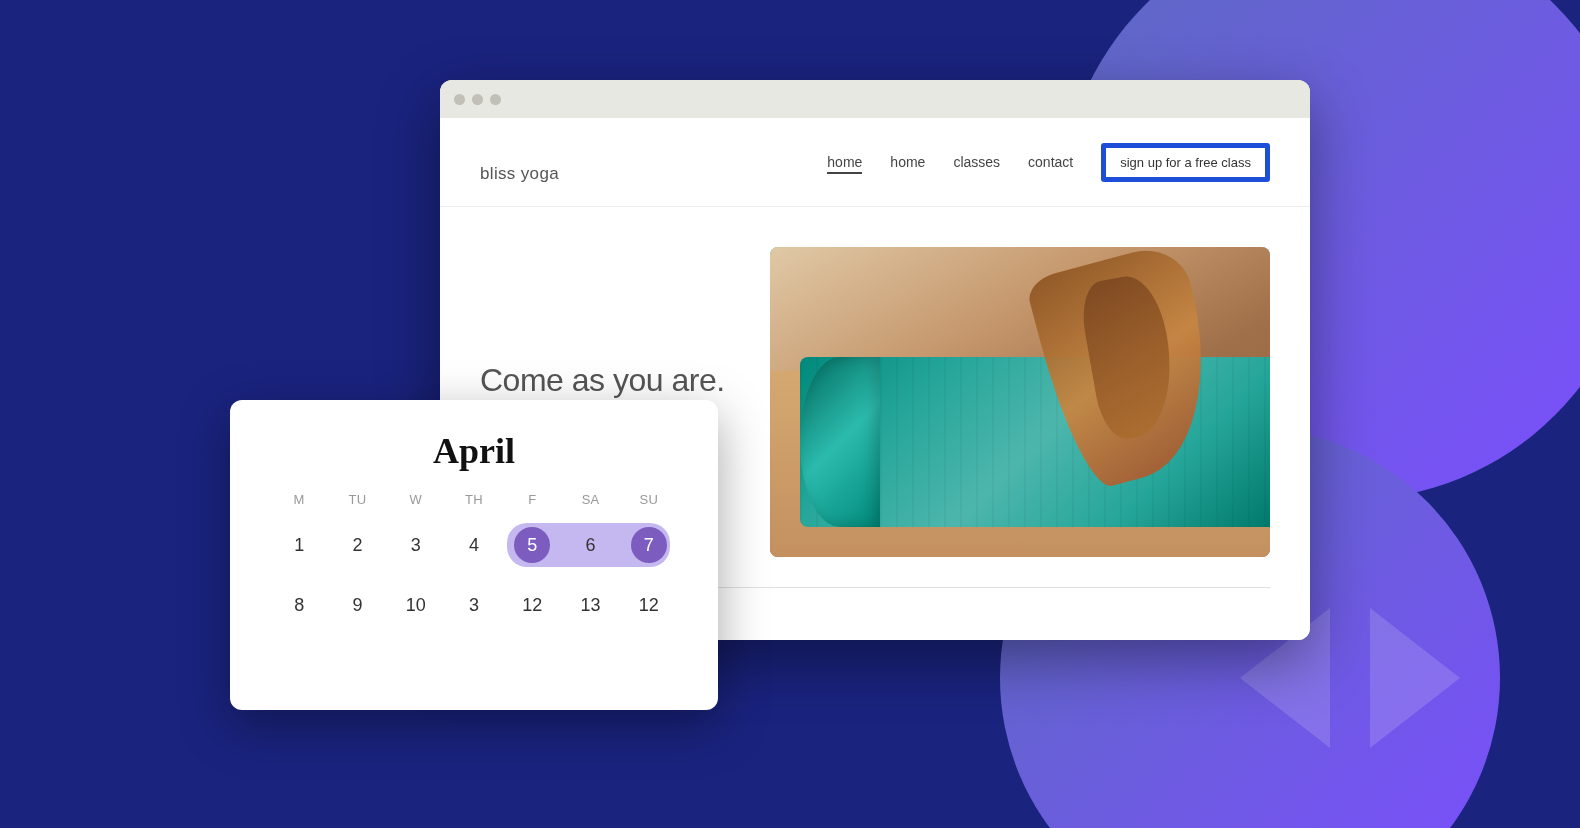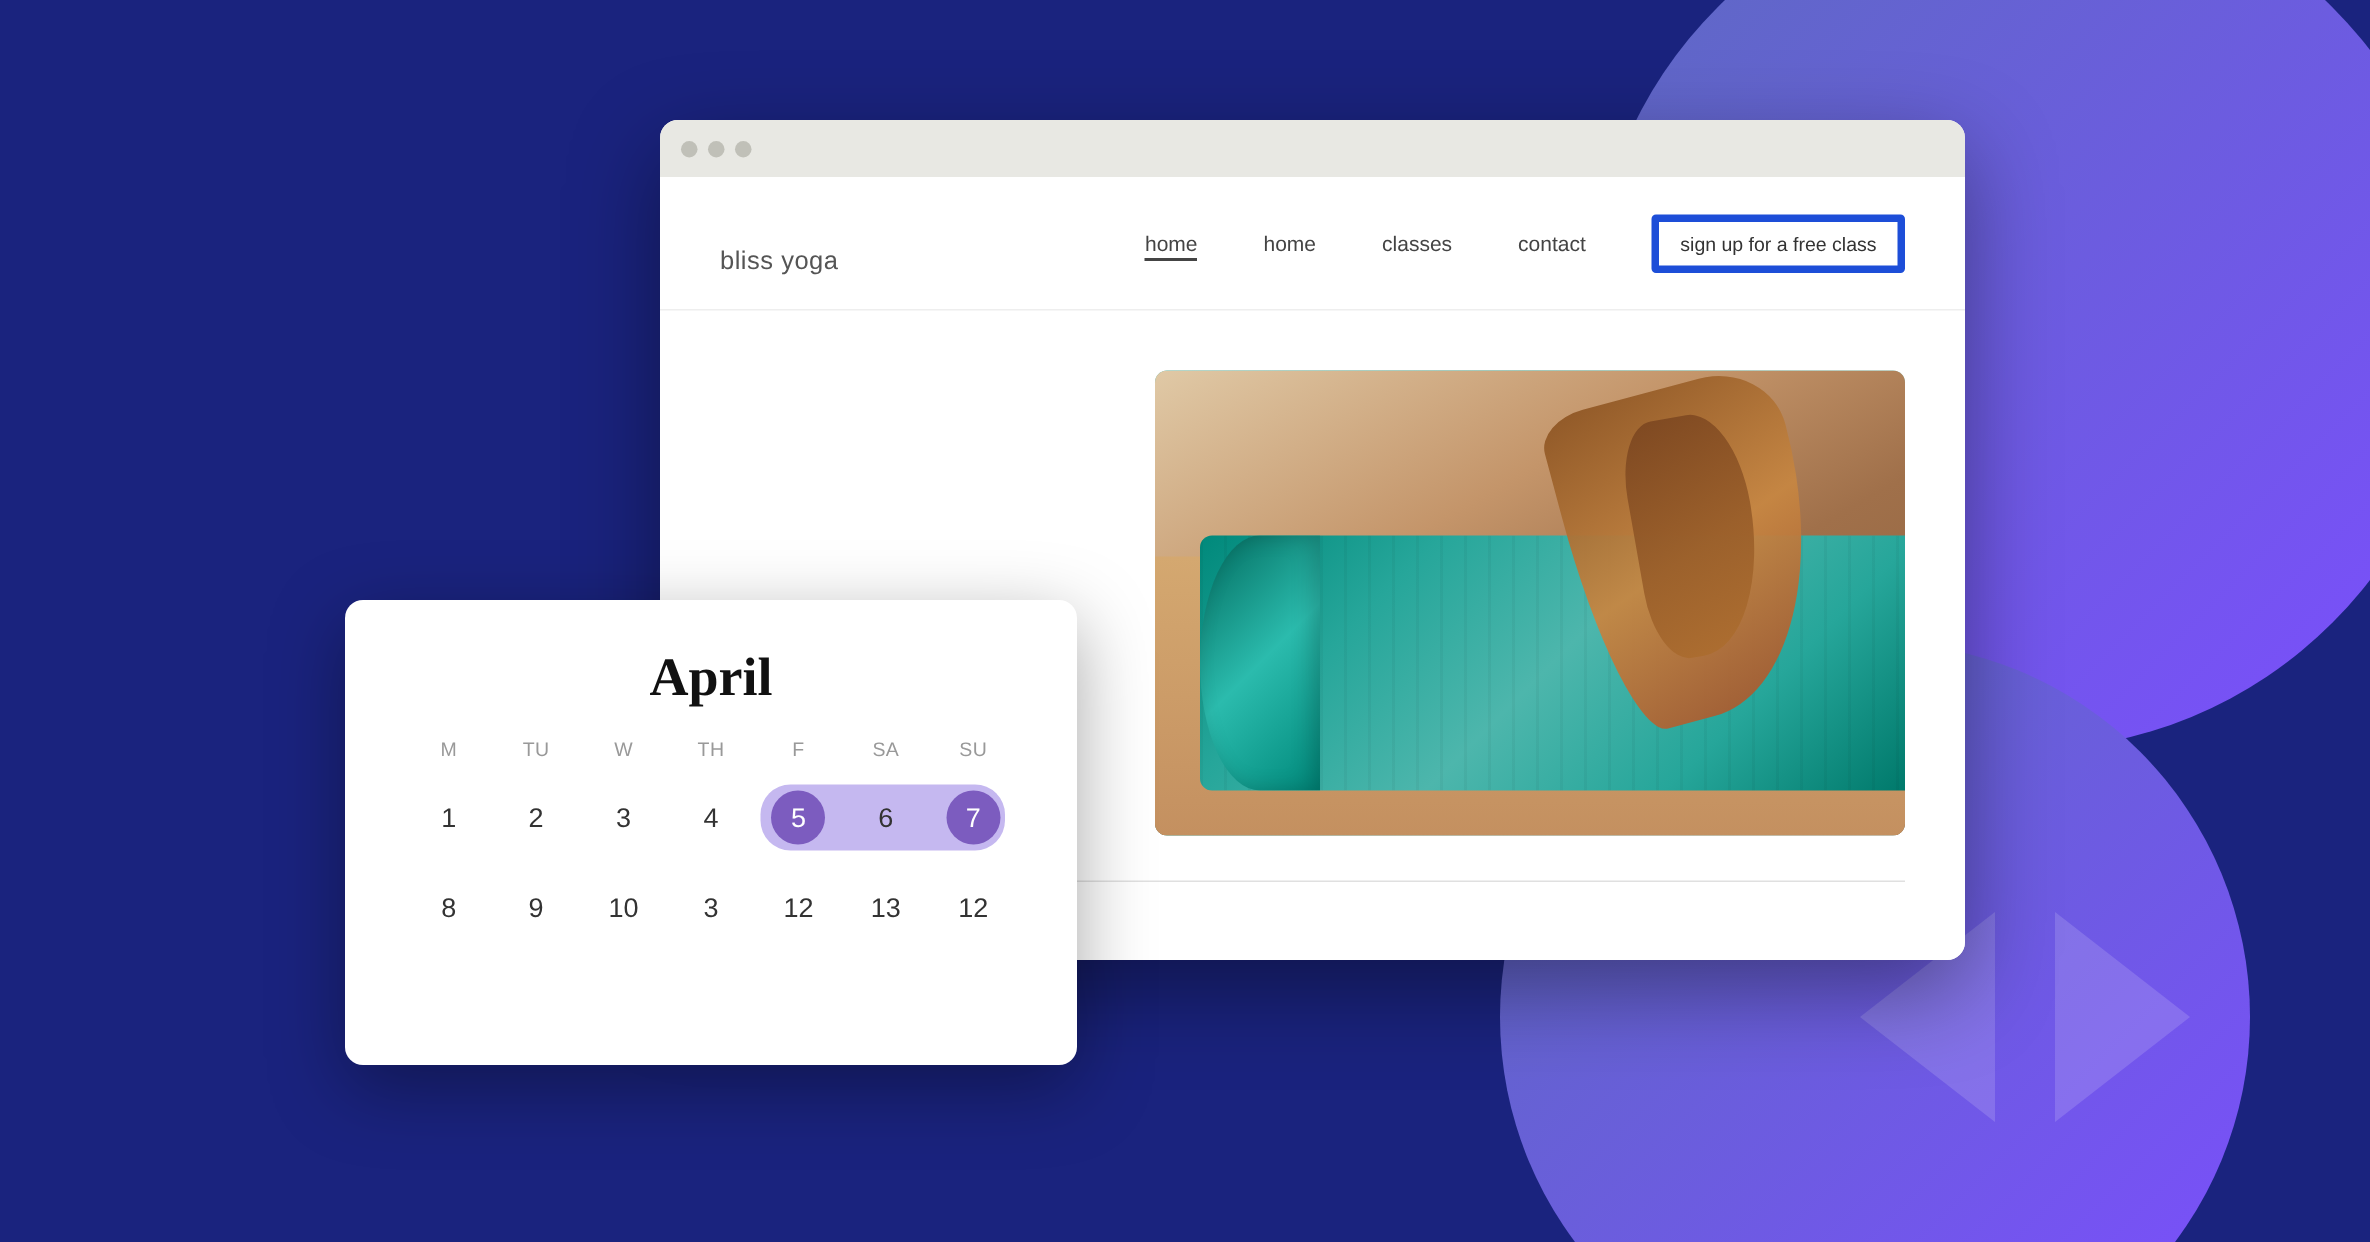--- a/index.html
+++ b/index.html
@@ -117,21 +117,21 @@
       font-size: 17px;
       color: #555;
       font-weight: 400;
       letter-spacing: 0.02em;
       margin-top: 24px;
     }
 
     .site-nav-links {
       display: flex;
       align-items: center;
-      gap: 44px;
+      gap: 28px;
     }
 
     .nav-link {
       font-size: 14px;
       color: #444;
       text-decoration: none;
       position: relative;
     }
 
     .nav-link.active::after {
@@ -309,21 +309,21 @@
         <a class="nav-link">home</a>
         <a class="nav-link">classes</a>
         <a class="nav-link">contact</a>
         <button class="nav-cta">sign up for a free class</button>
       </div>
     </nav>
 
     <div class="hero-section">
       <div class="hero-text">
         <h1 class="hero-headline">
-          <br>
+          <span>Come as you are.</span><br>
           <span>Leave refreshed.</span>
         </h1>
       </div>
       <div class="hero-image-container">
 
         <div style="width:100%;height:100%;position:relative;background:linear-gradient(150deg,#e0c9a6 0%,#c4956a 35%,#a0704a 60%,#8b5e3c 100%);">
 
           <div style="position:absolute;bottom:0;left:0;right:0;height:60%;background:linear-gradient(to bottom,#d4a870,#c49060);"></div>
 
           <div style="position:absolute;bottom:30px;left:30px;right:0;height:55%;background:linear-gradient(135deg,#00897b 0%,#26a69a 25%,#4db6ac 50%,#26a69a 75%,#00796b 100%);border-radius:8px 0 0 8px;overflow:hidden;">

